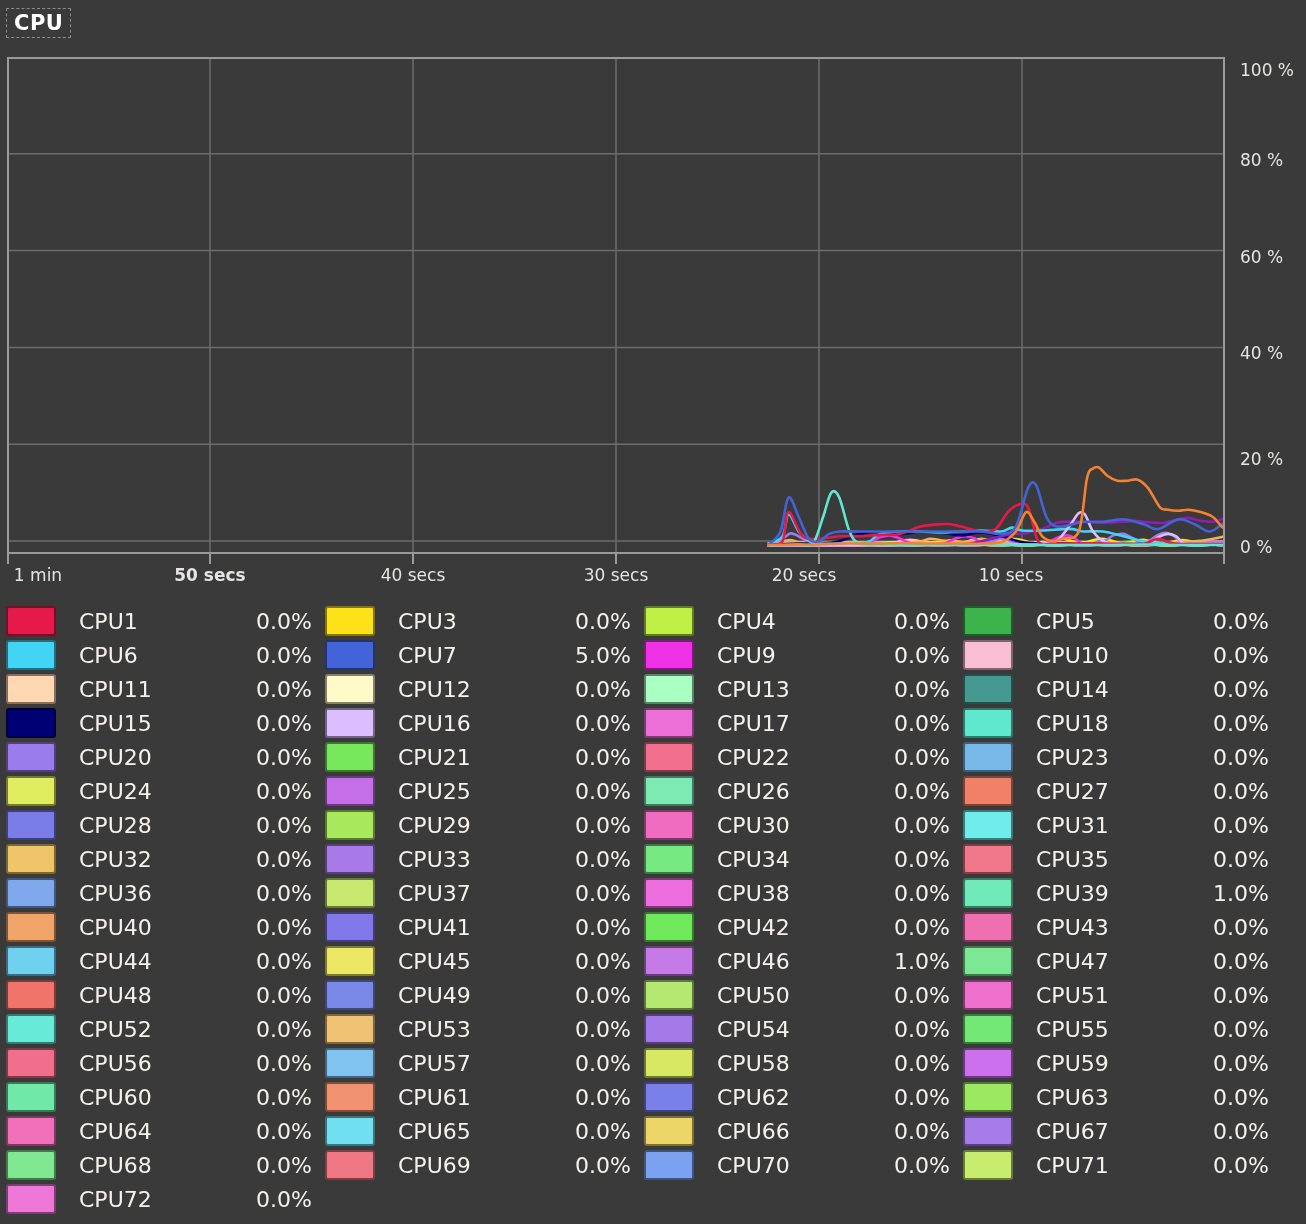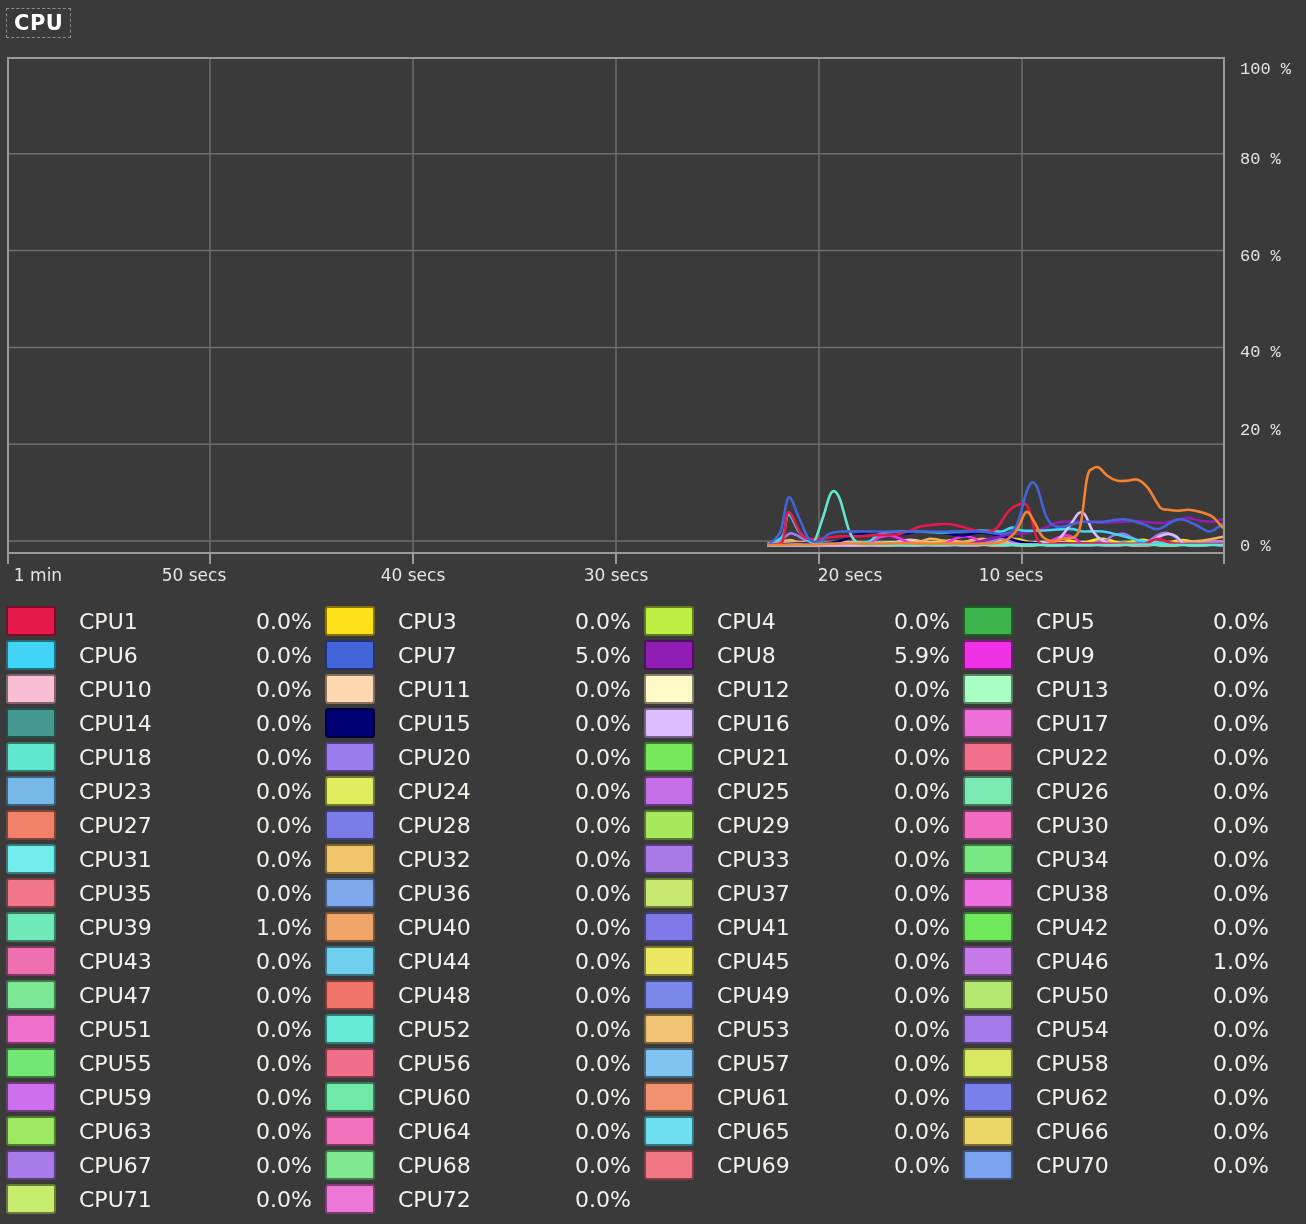--- a/index.html
+++ b/index.html
@@ -3,21 +3,21 @@
 <meta charset="utf-8">
 <style>
   html,body{margin:0;padding:0;background:#3a3a3a;width:1306px;height:1224px;overflow:hidden;
     font-family:"DejaVu Sans",sans-serif;-webkit-font-smoothing:antialiased;}
   #app{position:relative;width:1306px;height:1224px;background:#3a3a3a;}
   .title{position:absolute;left:6px;top:8px;font-size:21px;font-weight:bold;color:#ffffff;
     padding:2px 7px;border:1px dashed #8d8d8d;border-radius:1px;letter-spacing:.5px;}
   #plot-wrap{position:absolute;left:7px;top:57px;width:1218px;height:512px;}
   #plot-svg{display:block;}
   .xlabel{position:absolute;top:565px;transform:translateX(-50%);font-size:17px;color:#e6e4e1;white-space:nowrap;}
-  .ylabel{position:absolute;left:1240px;font-size:17px;color:#e6e4e1;white-space:nowrap;font-family:Liberation Mono, monospace;}
+  .ylabel{position:absolute;left:1240px;font-size:17px;color:#e6e4e1;white-space:nowrap;}
   #legend{position:absolute;left:6px;top:604px;width:1276px;display:grid;
     grid-template-columns:repeat(4,1fr);}
   .legend-item{height:34px;display:grid;grid-template-columns:48px 132px 76px;column-gap:25px;
     align-items:center;}
   .swatch{width:46px;height:26px;border-radius:3px;border:2px solid rgba(0,0,0,.5);}
   .cpu-label{font-size:22px;color:#f5f2ee;}
   .cpu-value{font-size:22px;color:#f5f2ee;text-align:right;}
 </style>
 </head>
 <body>
@@ -121,32 +121,32 @@
           <path d="M761.3,488.5C766.3,488.4 784.3,487.9 791.7,487.5C799.1,487.2 801.9,491.0 805.9,486.6C810.0,482.0 813.0,468.4 816.1,460.0C819.1,451.5 821.5,439.0 824.2,435.8C826.9,432.5 829.3,434.1 832.3,440.6C835.3,447.1 839.1,466.8 842.5,474.5C845.8,482.1 847.5,484.4 852.6,486.6C857.7,488.8 866.1,487.3 872.9,487.5C879.7,487.8 883.1,488.0 893.2,488.0C903.4,488.1 920.3,488.1 933.8,488.0C947.3,488.0 960.9,487.5 974.4,487.5C987.9,487.5 1001.5,488.0 1015.0,488.0C1028.5,488.1 1042.1,488.0 1055.6,488.0C1069.1,488.0 1082.7,488.1 1096.2,488.0C1109.7,488.0 1123.3,487.5 1136.8,487.5C1150.3,487.5 1163.9,488.0 1177.4,488.0C1190.9,488.1 1211.2,488.0 1218.0,488.0" stroke="#5fe8cd" stroke-width="2.6"></path>
           <path d="M761.3,488.0C763.3,485.8 770.0,482.4 773.4,474.5C776.8,466.6 778.5,443.0 781.5,440.6C784.6,438.2 788.3,453.1 791.7,460.0C795.1,466.8 798.5,477.7 801.8,481.7C805.2,485.8 808.6,485.0 812.0,484.2C815.4,483.4 818.8,478.5 822.1,476.9C825.5,475.3 827.2,474.9 832.3,474.5C837.4,474.1 845.8,474.5 852.6,474.5C859.4,474.5 866.1,474.5 872.9,474.5C879.7,474.5 886.4,474.5 893.2,474.5C900.0,474.5 906.7,474.5 913.5,474.5C920.3,474.5 927.0,474.5 933.8,474.5C940.6,474.5 947.3,474.5 954.1,474.5C960.9,474.5 967.6,474.1 974.4,474.5C981.2,474.9 988.9,477.7 994.7,476.9C1000.5,476.1 1004.5,477.3 1008.9,469.6C1013.3,462.0 1017.7,437.8 1021.1,430.9C1024.5,424.1 1026.2,423.7 1029.2,428.5C1032.3,433.3 1036.0,453.1 1039.4,460.0C1042.7,466.8 1045.1,468.4 1049.5,469.6C1053.9,470.9 1061.4,468.0 1065.8,467.2C1070.1,466.4 1070.8,465.2 1075.9,464.8C1081.0,464.4 1089.4,465.2 1096.2,464.8C1103.0,464.4 1109.7,462.0 1116.5,462.4C1123.3,462.8 1131.0,465.6 1136.8,467.2C1142.6,468.8 1145.3,472.9 1151.0,472.1C1156.8,471.3 1165.2,463.2 1171.3,462.4C1177.4,461.6 1182.5,465.2 1187.5,467.2C1192.6,469.2 1197.7,474.1 1201.8,474.5C1205.8,474.9 1209.2,471.3 1211.9,469.6C1214.6,468.0 1217.0,465.6 1218.0,464.8" stroke="#4363d8" stroke-width="2.6"></path>
           <path d="M761.3,488.0C766.3,488.0 783.2,487.6 791.7,487.5C800.2,487.5 805.2,487.7 812.0,487.5C818.8,487.4 825.5,486.7 832.3,486.6C839.1,486.4 845.8,486.6 852.6,486.6C859.4,486.6 866.1,486.7 872.9,486.6C879.7,486.5 886.4,486.1 893.2,486.1C900.0,486.1 906.7,486.5 913.5,486.6C920.3,486.7 927.0,486.6 933.8,486.6C940.6,486.6 947.3,486.6 954.1,486.6C960.9,486.6 967.6,486.8 974.4,486.6C981.2,486.3 988.9,487.1 994.7,485.1C1000.5,483.1 1004.9,479.5 1008.9,474.5C1013.0,469.5 1016.0,456.7 1019.1,455.1C1022.1,453.5 1024.5,460.8 1027.2,464.8C1029.9,468.8 1032.3,476.1 1035.3,479.3C1038.3,482.5 1042.1,483.8 1045.5,484.2C1048.8,484.6 1051.2,483.4 1055.6,481.7C1060.0,480.1 1067.8,484.6 1071.8,474.5C1075.9,464.4 1077.6,431.7 1080.0,421.2C1082.3,410.8 1084.0,413.3 1086.0,411.6C1088.1,409.8 1089.8,409.4 1092.1,410.6C1094.5,411.8 1097.2,416.6 1100.3,418.8C1103.3,421.0 1107.0,422.9 1110.4,423.7C1113.8,424.5 1117.2,423.8 1120.6,423.7C1123.9,423.5 1127.3,421.5 1130.7,422.7C1134.1,423.9 1137.1,426.3 1140.9,430.9C1144.6,435.5 1149.7,446.6 1153.0,450.3C1156.4,453.9 1158.1,452.1 1161.2,452.7C1164.2,453.3 1167.9,453.7 1171.3,453.7C1174.7,453.7 1177.7,452.5 1181.5,452.7C1185.2,452.9 1189.6,453.9 1193.6,455.1C1197.7,456.3 1202.4,457.7 1205.8,460.0C1209.2,462.2 1211.9,466.7 1213.9,468.7C1216.0,470.7 1217.3,471.5 1218.0,472.1" stroke="#f58231" stroke-width="2.6"></path>
         </g>
         <rect x="1" y="1" width="1216" height="495" fill="none" stroke="#9a9a9a" stroke-width="2"></rect>
       </svg>
   </div>
 
   <div id="x-axis">
       <span class="xlabel" style="left: 38px;">1 min</span>
-      <span class="xlabel" style="left: 194px;">50 secs</span>
+      <span class="xlabel" style="left: 210px; font-weight: bold;">50 secs</span>
       <span class="xlabel" style="left: 413px;">40 secs</span>
       <span class="xlabel" style="left: 616px;">30 secs</span>
-      <span class="xlabel" style="left: 850px;">20 secs</span>
+      <span class="xlabel" style="left: 804px;">20 secs</span>
       <span class="xlabel" style="left: 1011px;">10 secs</span>
     </div>
   <div id="y-axis">
       <span class="ylabel" style="top: 60px;">100 %</span>
       <span class="ylabel" style="top: 149.8px;">80 %</span>
       <span class="ylabel" style="top: 246.6px;">60 %</span>
       <span class="ylabel" style="top: 343.4px;">40 %</span>
-      <span class="ylabel" style="top: 421px;">20 %</span>
+      <span class="ylabel" style="top: 449px;">20 %</span>
       <span class="ylabel" style="top: 537px;">0 %</span>
     </div>
 
   <div id="legend">
       <div class="legend-item">
         <span class="swatch" style="background: rgb(230, 25, 75); border-color: rgb(120, 13, 39);"></span>
         <span class="cpu-label">CPU1</span>
         <span class="cpu-value">0.0%</span>
       </div>
       <div class="legend-item">
@@ -168,25 +168,20 @@
         <span class="swatch" style="background: rgb(66, 212, 244); border-color: rgb(34, 110, 127);"></span>
         <span class="cpu-label">CPU6</span>
         <span class="cpu-value">0.0%</span>
       </div>
       <div class="legend-item">
         <span class="swatch" style="background: rgb(67, 99, 216); border-color: rgb(35, 51, 112);"></span>
         <span class="cpu-label">CPU7</span>
         <span class="cpu-value">5.0%</span>
       </div>
       <div class="legend-item">
-        <span class="swatch" style="background: rgb(145, 30, 180); border-color: rgb(75, 16, 94);"></span>
-        <span class="cpu-label">CPU8</span>
-        <span class="cpu-value">5.9%</span>
-      </div>
-      <div class="legend-item">
         <span class="swatch" style="background: rgb(240, 50, 230); border-color: rgb(125, 26, 120);"></span>
         <span class="cpu-label">CPU9</span>
         <span class="cpu-value">0.0%</span>
       </div>
       <div class="legend-item">
         <span class="swatch" style="background: rgb(250, 190, 212); border-color: rgb(130, 99, 110);"></span>
         <span class="cpu-label">CPU10</span>
         <span class="cpu-value">0.0%</span>
       </div>
       <div class="legend-item">

